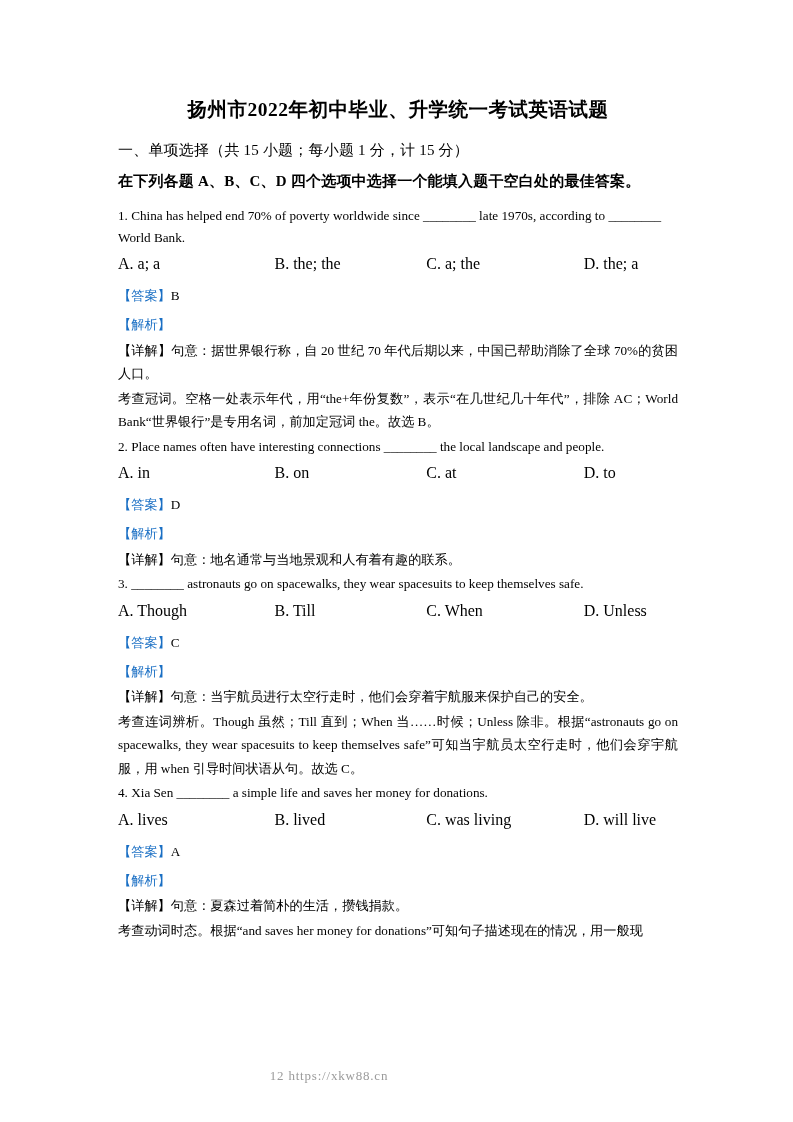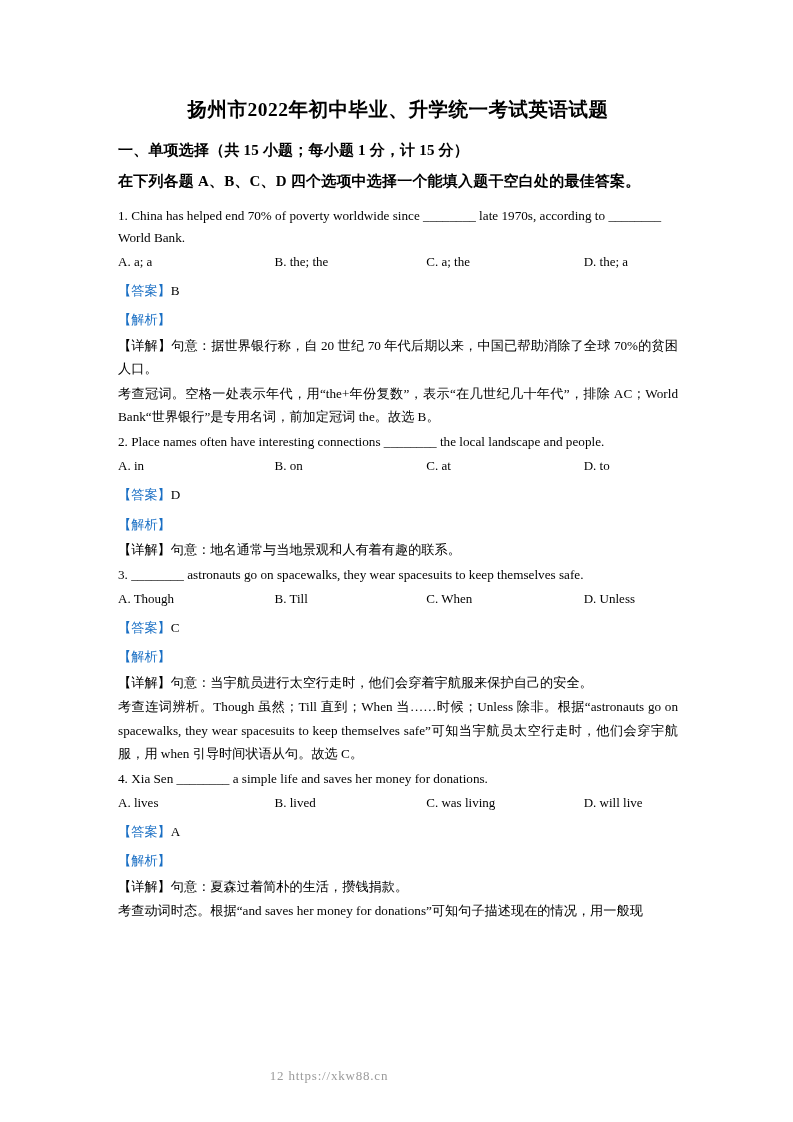--- a/index.html
+++ b/index.html
@@ -30,41 +30,41 @@
   .doc-title {
     font-family: "Liberation Serif", serif;
     font-weight: bold;
     font-size: 19.5px;
     text-align: center;
     letter-spacing: 0.5px;
     margin: 12px 0 16px 0;
     line-height: 1.4;
   }
   .section-heading {
-    font-weight: bold;
+    font-weight: normal;
     font-size: 15px;
     margin: 0 0 8px 0;
     line-height: 1.5;
     letter-spacing: 0.2px;
   }
   .section-sub {
     font-weight: bold;
     font-size: 15px;
     margin: 0 0 13px 0;
     line-height: 1.5;
     letter-spacing: 0.2px;
   }
   .q-stem {
     font-size: 13.2px;
     line-height: 1.62;
     margin: 0 0 3px 0;
   }
   .options {
     display: flex;
-    font-size: 13px;
+    font-size: 16px;
     line-height: 1.62;
     margin: 0 0 3px 0;
     align-items: center;
   }
   .options span {
     display: block;
   }
   .opt0 { width: 166px; }
   .opt1 { width: 161px; }
   .opt2 { width: 167px; }

